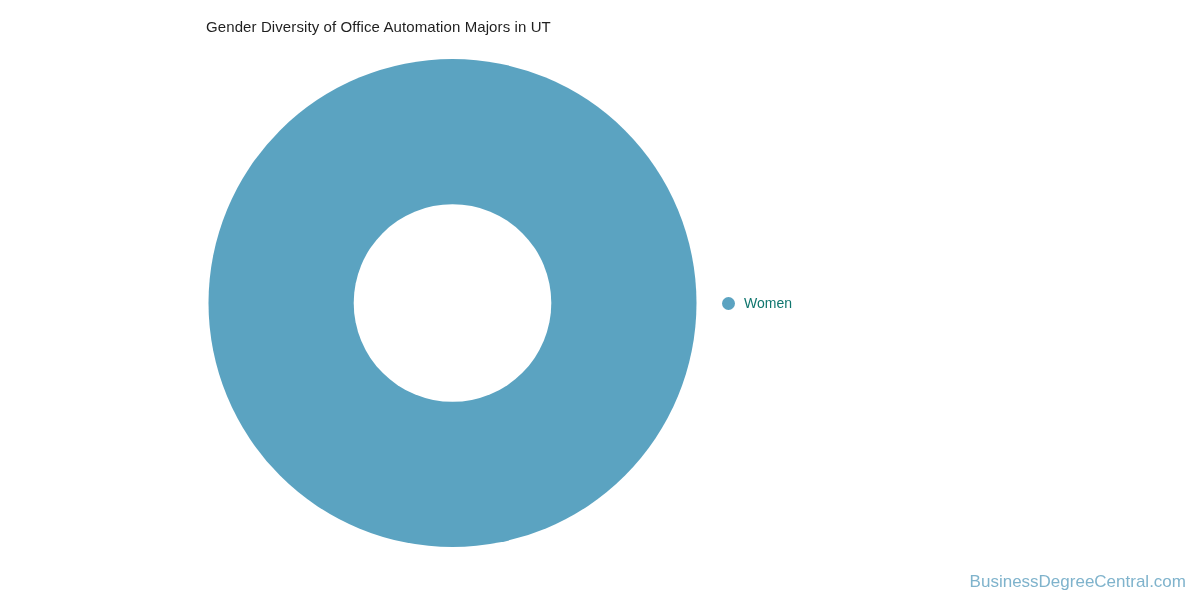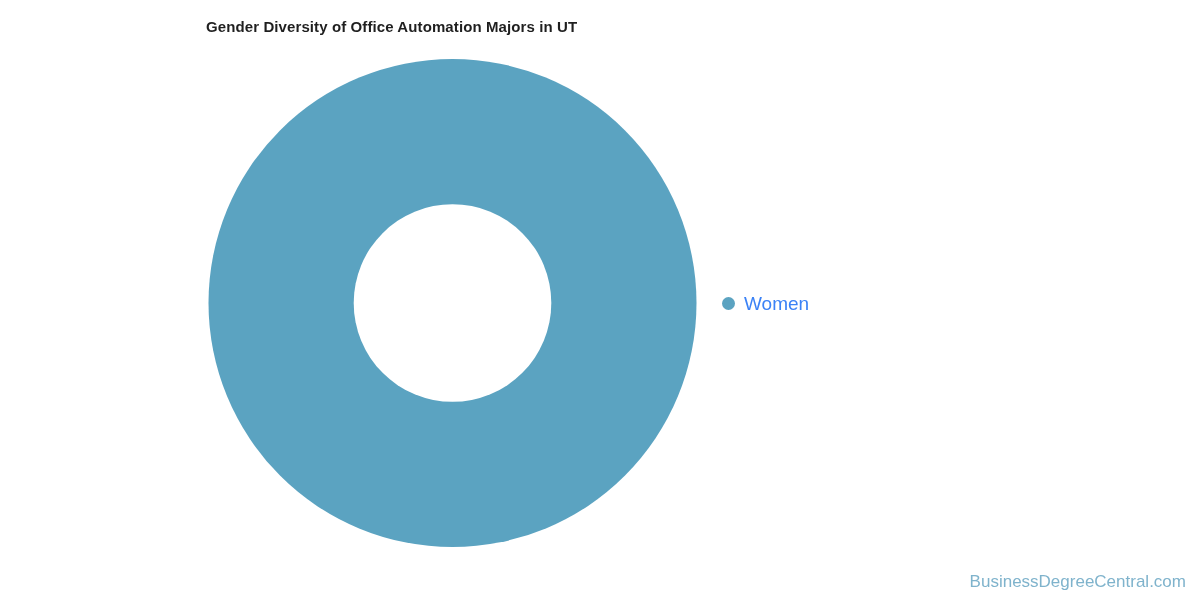--- a/index.html
+++ b/index.html
@@ -18,21 +18,21 @@
     position: absolute;
     top: 0; left: 0;
     width: 1200px;
     height: 600px;
   }
   .chart-title {
     position: absolute;
     left: 206px;
     top: 18px;
     font-size: 15px;
-    font-weight: bold;
+    font-weight: normal;
     color: #1f1f1f;
     letter-spacing: 0.1px;
     white-space: nowrap;
   }
   .donut-wrap {
     position: absolute;
     left: 208px;
     top: 58px;
     width: 489px;
     height: 490px;
@@ -51,22 +51,22 @@
     gap: 9px;
     height: 18px;
   }
   .legend-marker {
     width: 13px;
     height: 13px;
     border-radius: 50%;
     flex: 0 0 auto;
   }
   .legend-label {
-    font-size: 19px;
-    color: #3b82f6;
+    font-size: 14px;
+    color: #0f766e;
     line-height: 1;
     white-space: nowrap;
   }
   .footer-link {
     position: absolute;
     right: 14px;
     top: 572px;
     font-size: 17px;
     color: #7FB3CC;
     white-space: nowrap;

